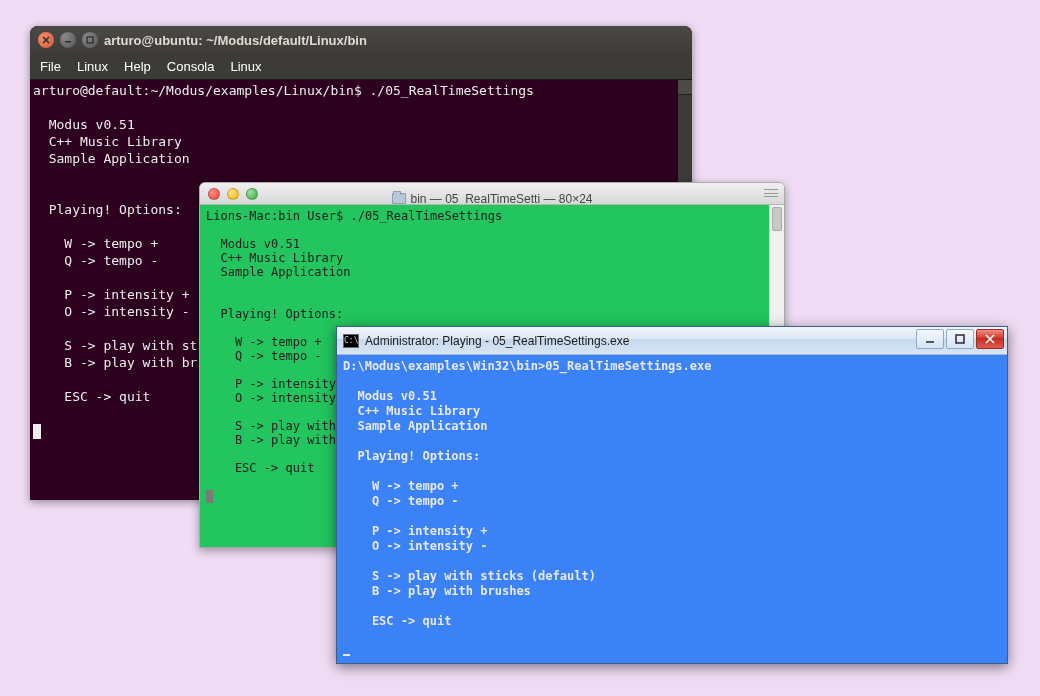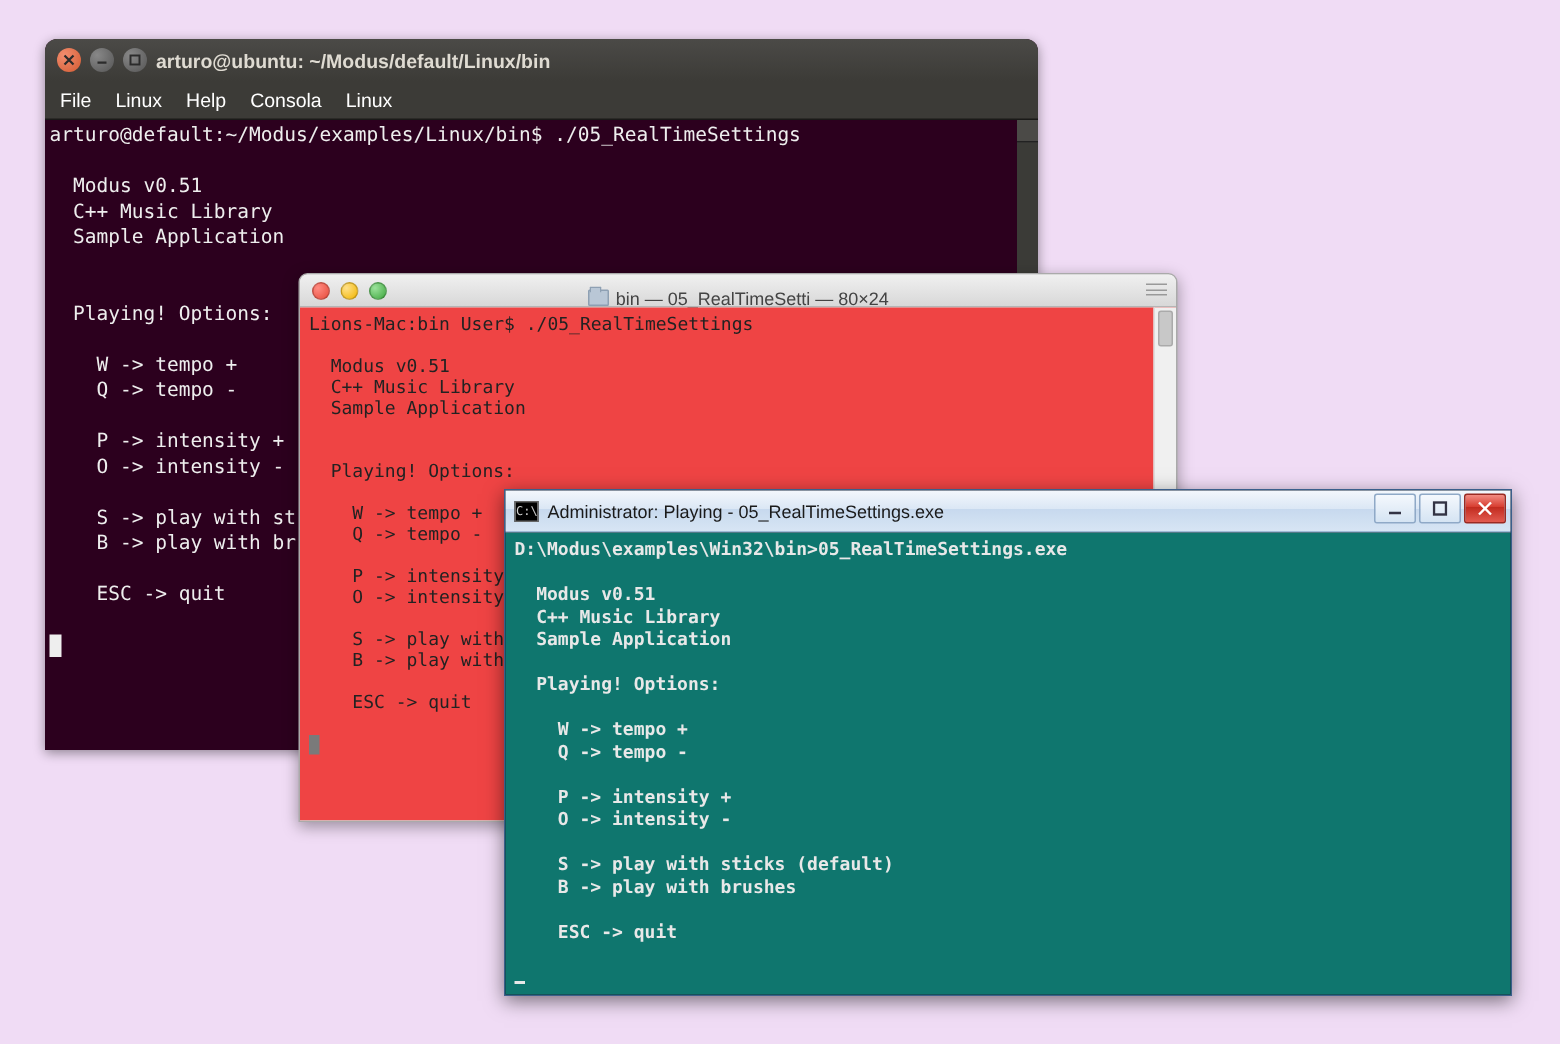--- a/index.html
+++ b/index.html
@@ -118,21 +118,21 @@
   .mac-folder-icon::before{
     content:"";position:absolute;left:0;top:-3px;width:6px;height:3px;
     background:#b9c7d6;border:1px solid #8ea0b3;border-bottom:none;border-radius:1px 1px 0 0;
   }
   .mac-resize {
     position:absolute; right:6px; top:3px; width:14px; height:14px;
     display:flex; flex-direction:column; justify-content:space-evenly;
   }
   .mac-resize span{height:1px;background:#999;}
   .mac-term {
-    background:#ef4444;
+    background:#22c55e;
     font-family:"Menlo","Monaco",monospace;
     font-size:12px;
     line-height:14px;
     color:#222;
     padding:4px 6px;
     white-space:pre;
     height: calc(100% - 22px);
     position:relative;
   }
   .mac-scrollbar{
@@ -179,21 +179,21 @@
     border-radius:2px;
     display:flex;align-items:center;justify-content:center;
   }
   .win-btn.close{
     background:linear-gradient(#f28b82,#d63b2e 45%,#c22c20 46%,#e25a4f);
     border-color:#9a2a22;
   }
   .win-btn svg{width:10px;height:10px;stroke:#334;stroke-width:1.6;fill:none;}
   .win-btn.close svg{stroke:#fff;}
   .win-term{
-    background:#0f766e;
+    background:#3b82f6;
     font-family:"Lucida Console","Consolas",monospace;
     font-size:12px; font-weight:bold;
     line-height:15px;
     color:#e8e8e8;
     padding:4px 6px;
     white-space:pre;
     height:calc(100% - 28px);
   }
   .win-cursor{
     display:inline-block;width:7px;height:2px;background:#e8e8e8;

